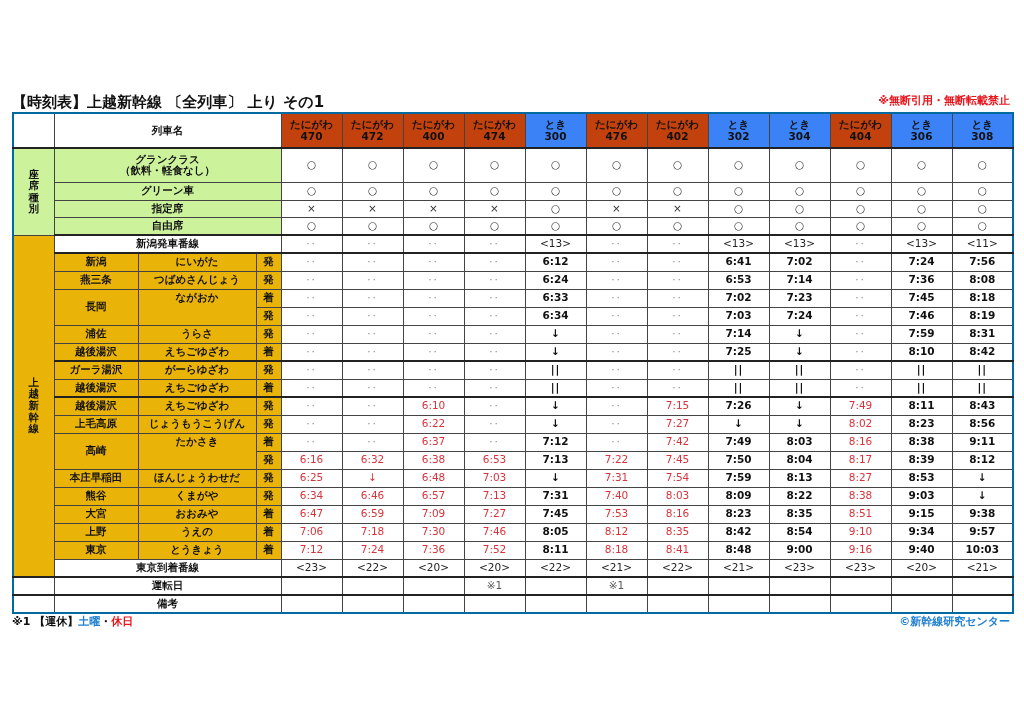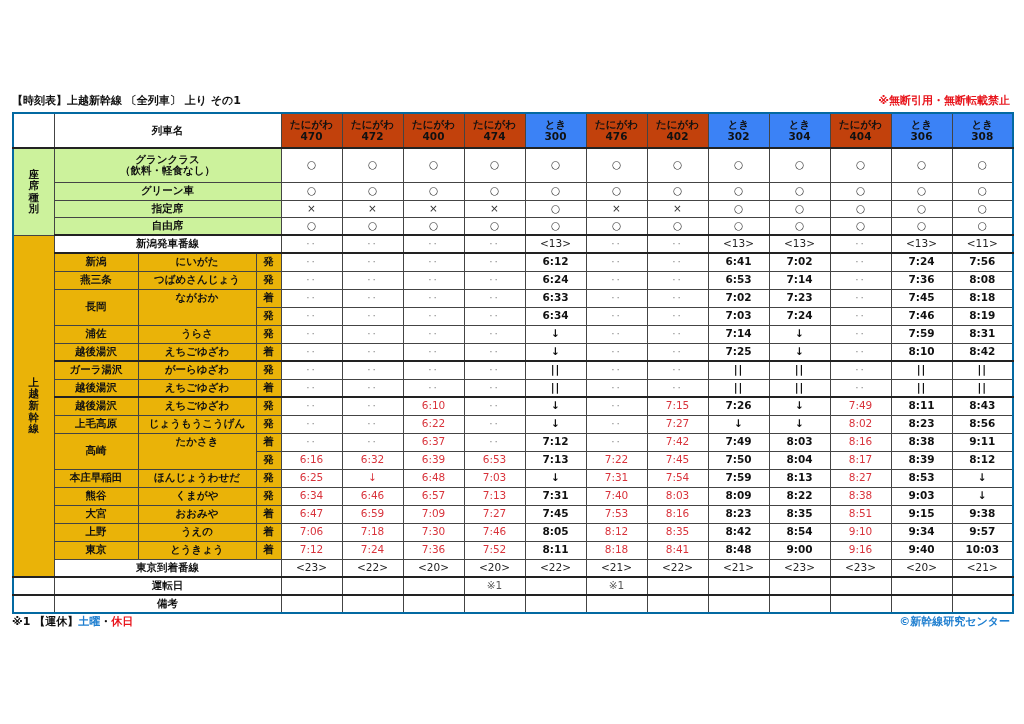--- a/index.html
+++ b/index.html
@@ -1,17 +1,17 @@
 <!DOCTYPE html>
 <html><head>
 <meta charset="utf-8">
 <style>
   html,body{margin:0;padding:0;background:#fff;}
   body{width:1024px;height:724px;position:relative;overflow:hidden;font-family:"DejaVu Sans","Liberation Sans",sans-serif;color:#111;}
-  .title{position:absolute;left:12px;top:93px;font-size:11px;font-weight:bold;white-space:nowrap;text-align:center;}
+  .title{position:absolute;left:12px;top:93px;font-size:15px;font-weight:bold;white-space:nowrap;text-align:center;}
   .warning{position:absolute;right:14px;top:93px;font-size:11px;font-weight:bold;color:#e8151c;white-space:nowrap;}
   .footnote{position:absolute;left:12px;top:614px;font-size:11px;font-weight:bold;white-space:nowrap;}
   .footnote .blue{color:#1f7fd0;}
   .footnote .red{color:#e8151c;}
   .copyright{position:absolute;right:14px;top:614px;font-size:11px;font-weight:bold;color:#1f7fd0;white-space:nowrap;}
   table.tt{position:absolute;left:12px;top:112px;width:1000px;border-collapse:collapse;table-layout:fixed;border:2px solid #0369a1;}
   table.tt td{border:1px solid #444;padding:0;text-align:center;vertical-align:middle;font-size:10.5px;line-height:1.1;overflow:hidden;white-space:nowrap;}
   tr{height:18px;}
   tr.r-head{height:35px;}
   tr.r-grand{height:34px;}
@@ -393,21 +393,21 @@
         <td class="data t-toki">7:49</td>
         <td class="data t-toki">8:03</td>
         <td class="data t-tanigawa">8:16</td>
         <td class="data t-toki">8:38</td>
         <td class="data t-toki">9:11</td>
       </tr>
       <tr>
         <td class="blue-bg">発</td>
         <td class="data t-tanigawa">6:16</td>
         <td class="data t-tanigawa">6:32</td>
-        <td class="data t-tanigawa">6:39</td>
+        <td class="data t-tanigawa">6:38</td>
         <td class="data t-tanigawa">6:53</td>
         <td class="data t-toki">7:13</td>
         <td class="data t-tanigawa">7:22</td>
         <td class="data t-tanigawa">7:45</td>
         <td class="data t-toki">7:50</td>
         <td class="data t-toki">8:04</td>
         <td class="data t-tanigawa">8:17</td>
         <td class="data t-toki">8:39</td>
         <td class="data t-toki">8:12</td>
       </tr>

